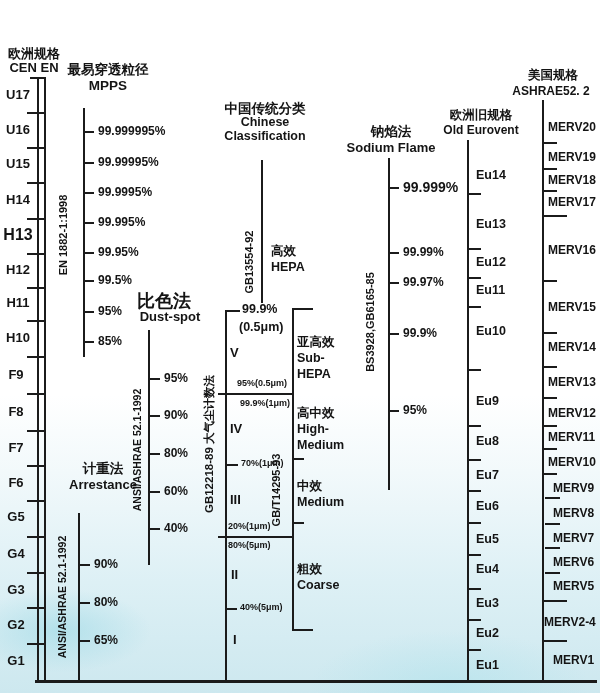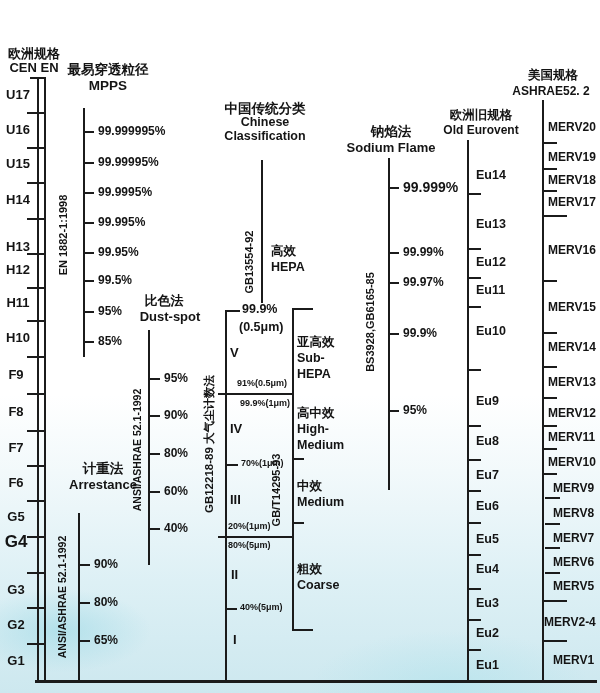--- a/index.html
+++ b/index.html
@@ -50,30 +50,30 @@
       <div class="ln" style="left: 27px; top: 536px; width: 18px; height: 2px;"></div>
       <div class="ln" style="left: 27px; top: 572px; width: 18px; height: 2px;"></div>
       <div class="ln" style="left: 27px; top: 607px; width: 18px; height: 2px;"></div>
       <div class="ln" style="left: 27px; top: 643px; width: 18px; height: 2px;"></div>
       <div class="lbl cx" style="left: 34px; top: 54px; font-size: 13px;">欧洲规格</div>
       <div class="lbl cx" style="left: 34px; top: 68px; font-size: 13px;">CEN EN</div>
       <div class="lbl cx" style="left: 18px; top: 95px; font-size: 13px;">U17</div>
       <div class="lbl cx" style="left: 18px; top: 130px; font-size: 13px;">U16</div>
       <div class="lbl cx" style="left: 18px; top: 164px; font-size: 13px;">U15</div>
       <div class="lbl cx" style="left: 18px; top: 200px; font-size: 13px;">H14</div>
-      <div class="lbl cx" style="left: 18px; top: 235px; font-size: 13px; margin-top: 12px;">H13</div>
+      <div class="lbl cx" style="left: 18px; top: 235px; font-size: 16px;">H13</div>
       <div class="lbl cx" style="left: 18px; top: 270px; font-size: 13px;">H12</div>
       <div class="lbl cx" style="left: 18px; top: 303px; font-size: 13px;">H11</div>
       <div class="lbl cx" style="left: 18px; top: 338px; font-size: 13px;">H10</div>
       <div class="lbl cx" style="left: 16px; top: 375px; font-size: 13px;">F9</div>
       <div class="lbl cx" style="left: 16px; top: 412px; font-size: 13px;">F8</div>
       <div class="lbl cx" style="left: 16px; top: 448px; font-size: 13px;">F7</div>
       <div class="lbl cx" style="left: 16px; top: 483px; font-size: 13px;">F6</div>
       <div class="lbl cx" style="left: 16px; top: 517px; font-size: 13px;">G5</div>
-      <div class="lbl cx" style="left: 16px; top: 542px; font-size: 17px;">G4</div>
+      <div class="lbl cx" style="left: 16px; top: 554px; font-size: 13px;">G4</div>
       <div class="lbl cx" style="left: 16px; top: 590px; font-size: 13px;">G3</div>
       <div class="lbl cx" style="left: 16px; top: 625px; font-size: 13px;">G2</div>
       <div class="lbl cx" style="left: 16px; top: 661px; font-size: 13px;">G1</div>
     </div>
     <div>
       <div class="ln" style="left: 83px; top: 108px; width: 2px; height: 249px;"></div>
       <div class="ln" style="left: 83px; top: 131px; width: 11px; height: 2px;"></div>
       <div class="ln" style="left: 83px; top: 162px; width: 11px; height: 2px;"></div>
       <div class="ln" style="left: 83px; top: 192px; width: 11px; height: 2px;"></div>
       <div class="ln" style="left: 83px; top: 222px; width: 11px; height: 2px;"></div>
@@ -93,21 +93,21 @@
       <div class="lbl" style="left: 98px; top: 311px; font-size: 12px;">95%</div>
       <div class="lbl" style="left: 98px; top: 341px; font-size: 12px;">85%</div>
     </div>
     <div>
       <div class="ln" style="left: 148px; top: 330px; width: 2px; height: 235px;"></div>
       <div class="ln" style="left: 148px; top: 378px; width: 12px; height: 2px;"></div>
       <div class="ln" style="left: 148px; top: 415px; width: 12px; height: 2px;"></div>
       <div class="ln" style="left: 148px; top: 453px; width: 12px; height: 2px;"></div>
       <div class="ln" style="left: 148px; top: 491px; width: 12px; height: 2px;"></div>
       <div class="ln" style="left: 148px; top: 528px; width: 12px; height: 2px;"></div>
-      <div class="lbl cx" style="left: 164px; top: 301px; font-size: 13px;">比色法</div>
+      <div class="lbl cx" style="left: 164px; top: 301px; font-size: 18px;">比色法</div>
       <div class="lbl cx" style="left: 164px; top: 317px; font-size: 13px; padding-left: 12px;">Dust-spot</div>
       <div class="lbl rot" style="left: 138px; top: 450px; font-size: 10.5px;">ANSI/ASHRAE 52.1-1992</div>
       <div class="lbl" style="left: 164px; top: 378px; font-size: 12px;">95%</div>
       <div class="lbl" style="left: 164px; top: 415px; font-size: 12px;">90%</div>
       <div class="lbl" style="left: 164px; top: 453px; font-size: 12px;">80%</div>
       <div class="lbl" style="left: 164px; top: 491px; font-size: 12px;">60%</div>
       <div class="lbl" style="left: 164px; top: 528px; font-size: 12px;">40%</div>
     </div>
     <div>
       <div class="ln" style="left: 78px; top: 513px; width: 2px; height: 168px;"></div>
@@ -140,21 +140,21 @@
       <div class="lbl rot" style="left: 250px; top: 262px; font-size: 11px;">GB13554-92</div>
       <div class="lbl" style="left: 271px; top: 252px; font-size: 12.5px; text-align: right;">高效</div>
       <div class="lbl" style="left: 271px; top: 268px; font-size: 12.5px;">HEPA</div>
       <div class="lbl" style="left: 242px; top: 310px; font-size: 12.5px;">99.9%</div>
       <div class="lbl" style="left: 239px; top: 328px; font-size: 12.5px;">(0.5μm)</div>
       <div class="lbl" style="left: 230px; top: 353px; font-size: 13px;">V</div>
       <div class="lbl" style="left: 230px; top: 429px; font-size: 13px;">IV</div>
       <div class="lbl" style="left: 230px; top: 500px; font-size: 13px;">III</div>
       <div class="lbl" style="left: 231px; top: 575px; font-size: 13px;">II</div>
       <div class="lbl" style="left: 233px; top: 640px; font-size: 13px;">I</div>
-      <div class="lbl" style="left: 237px; top: 384px; font-size: 9px;">91%(0.5μm)</div>
+      <div class="lbl" style="left: 237px; top: 384px; font-size: 9px;">95%(0.5μm)</div>
       <div class="lbl" style="left: 240px; top: 404px; font-size: 9px;">99.9%(1μm)</div>
       <div class="lbl" style="left: 241px; top: 464px; font-size: 9px;">70%(1μm)</div>
       <div class="lbl" style="left: 228px; top: 527px; font-size: 9px;">20%(1μm)</div>
       <div class="lbl" style="left: 228px; top: 546px; font-size: 9px;">80%(5μm)</div>
       <div class="lbl" style="left: 240px; top: 608px; font-size: 9px;">40%(5μm)</div>
       <div class="lbl rot" style="left: 209px; top: 444px; font-size: 11.5px;">GB12218-89 大气尘计数法</div>
       <div class="lbl rot" style="left: 277px; top: 490px; font-size: 11px;">GB/T14295-93</div>
       <div class="lbl" style="left: 297px; top: 343px; font-size: 12.5px;">亚高效</div>
       <div class="lbl" style="left: 297px; top: 359px; font-size: 12.5px;">Sub-</div>
       <div class="lbl" style="left: 297px; top: 375px; font-size: 12.5px;">HEPA</div>

